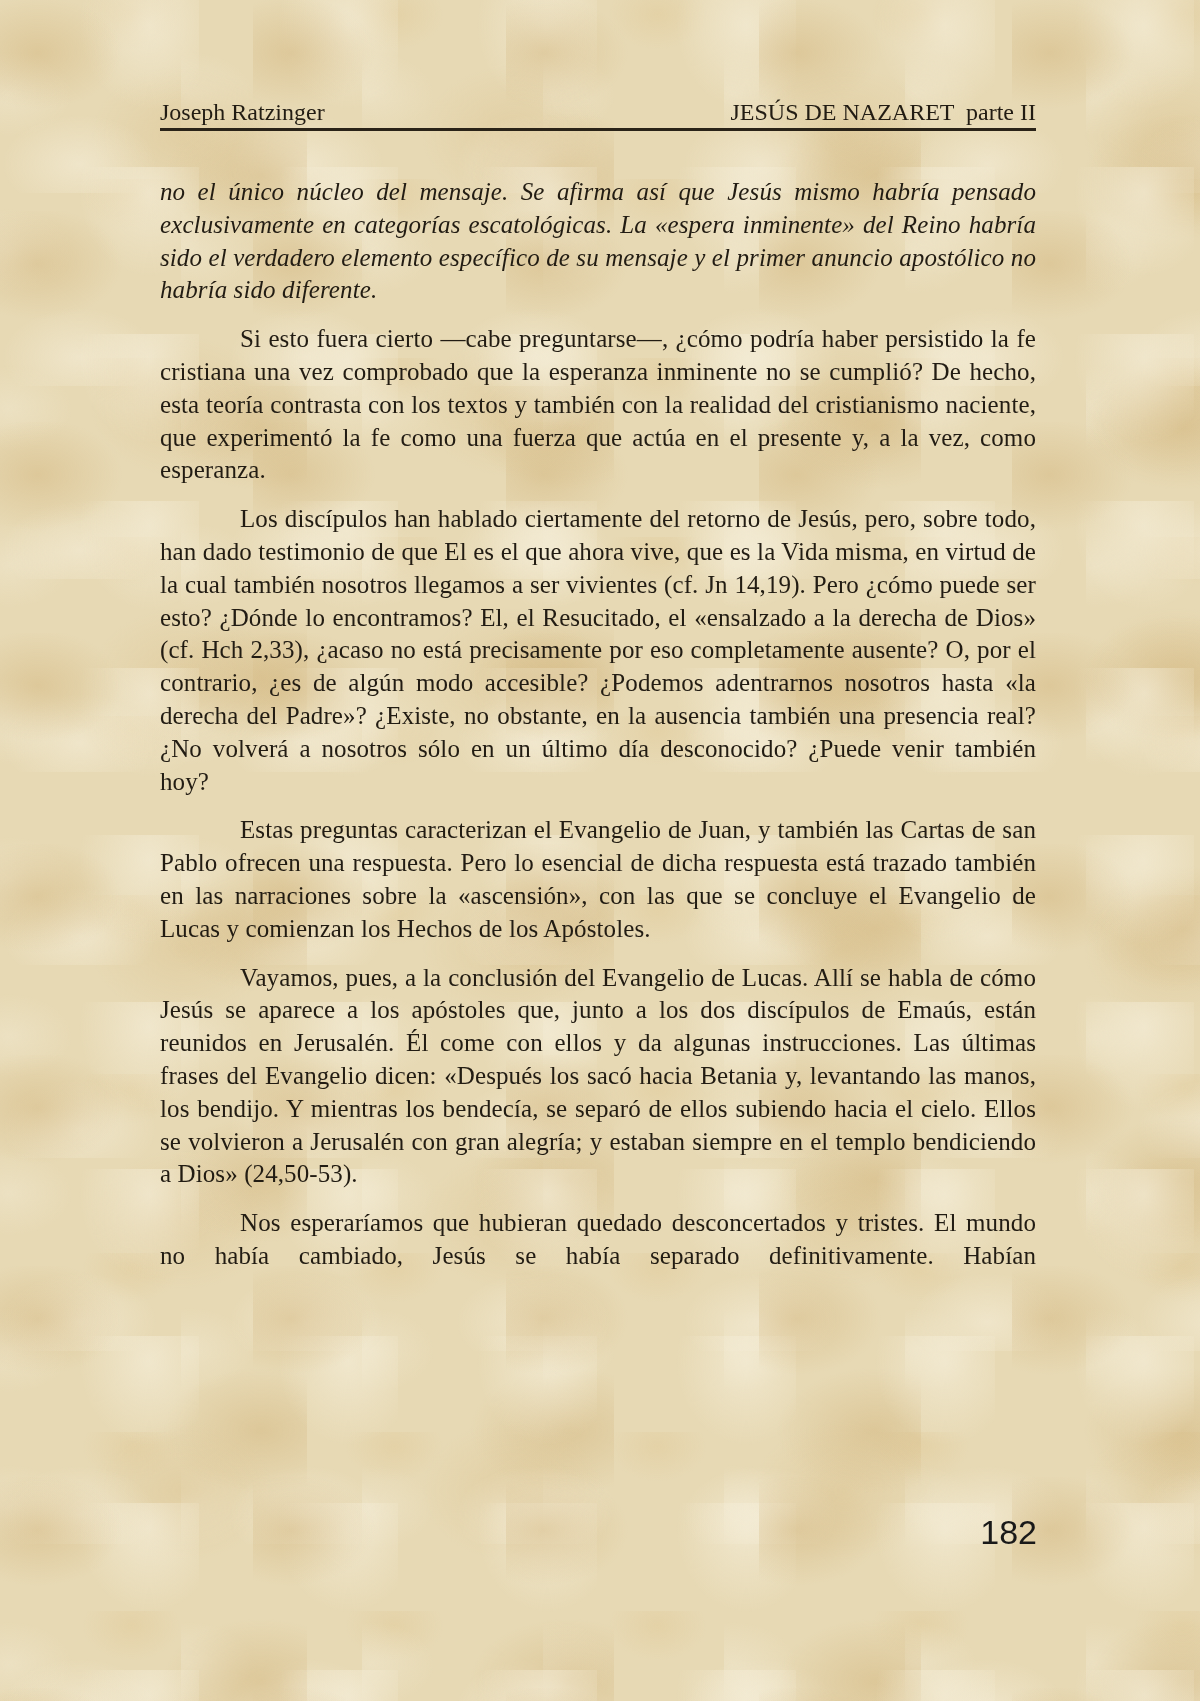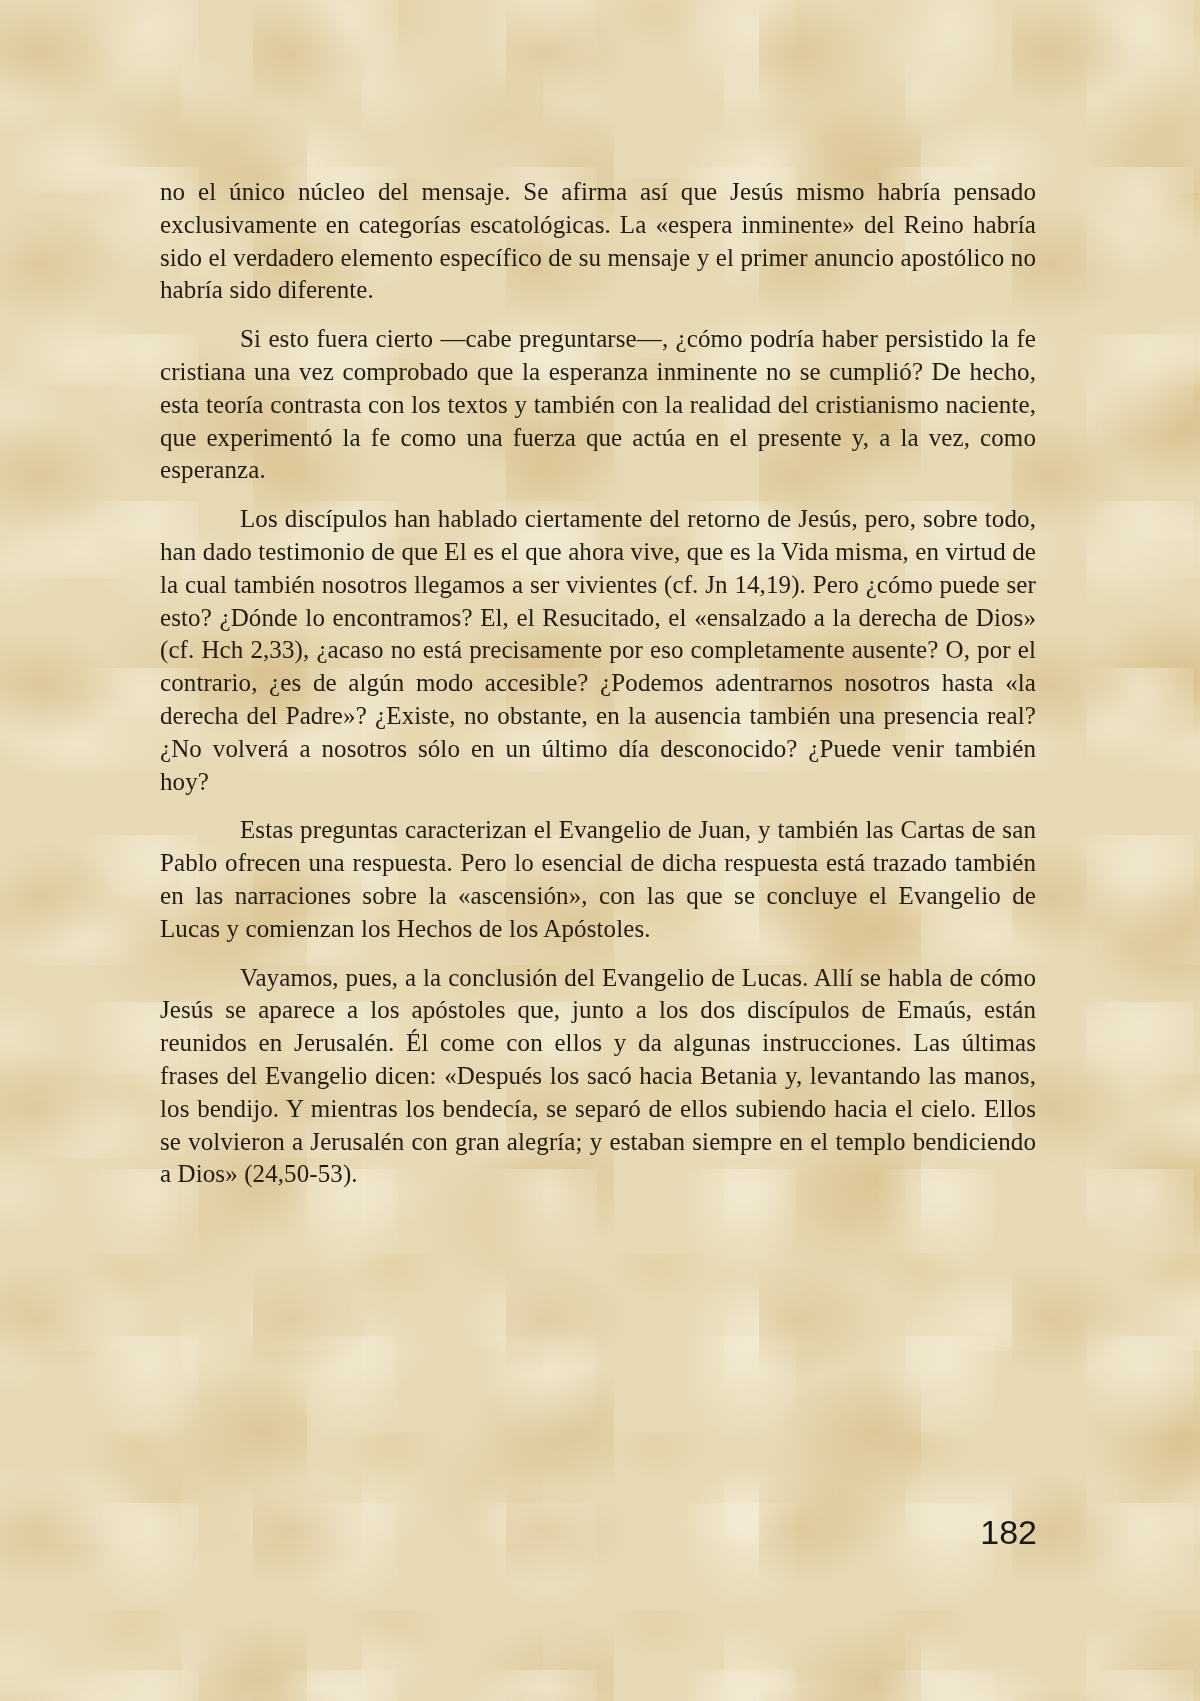--- a/index.html
+++ b/index.html
@@ -47,44 +47,50 @@
     line-height: 32.8px;
     text-align: justify;
     letter-spacing: 0.1px;
   }
   .body-text p {
     margin: 0 0 16px 0;
     text-indent: 80px;
   }
   .body-text p.first {
     text-indent: 0;
+    font-style: italic;
   }
   .body-text p.last {
     text-align-last: justify;
     margin-bottom: 0;
   }
   .page-number {
     position: absolute;
     top: 1514px;
     right: 163px;
     font-family: Liberation Sans, sans-serif;
     font-size: 34px;
     line-height: 36px;
     color: #191919;
   }
 </style>
 </head>
 <body>
 
 <div class="page">
 
+  <div class="running-header">
+    <span>Joseph Ratzinger</span>
+    <span>JESÚS DE NAZARET  parte II</span>
+  </div>
 
   <div class="body-text">
     <p class="first">no el único núcleo del mensaje. Se afirma así que Jesús mismo habría pensado exclusivamente en categorías escatológicas. La «espera inminente» del Reino habría sido el verdadero elemento específico de su mensaje y el primer anuncio apostólico no habría sido diferente.</p>
     <p>Si esto fuera cierto —cabe preguntarse—, ¿cómo podría haber persistido la fe cristiana una vez comprobado que la esperanza inminente no se cumplió? De hecho, esta teoría contrasta con los textos y también con la realidad del cristianismo naciente, que experimentó la fe como una fuerza que actúa en el presente y, a la vez, como esperanza.</p>
     <p>Los discípulos han hablado ciertamente del retorno de Jesús, pero, sobre todo, han dado testimonio de que El es el que ahora vive, que es la Vida misma, en virtud de la cual también nosotros llegamos a ser vivientes (cf. Jn 14,19). Pero ¿cómo puede ser esto? ¿Dónde lo encontramos? El, el Resucitado, el «ensalzado a la derecha de Dios» (cf. Hch 2,33), ¿acaso no está precisamente por eso completamente ausente? O, por el contrario, ¿es de algún modo accesible? ¿Podemos adentrarnos nosotros hasta «la derecha del Padre»? ¿Existe, no obstante, en la ausencia también una presencia real? ¿No volverá a nosotros sólo en un último día desconocido? ¿Puede venir también hoy?</p>
     <p>Estas preguntas caracterizan el Evangelio de Juan, y también las Cartas de san Pablo ofrecen una respuesta. Pero lo esencial de dicha respuesta está trazado también en las narraciones sobre la «ascensión», con las que se concluye el Evangelio de Lucas y comienzan los Hechos de los Apóstoles.</p>
     <p>Vayamos, pues, a la conclusión del Evangelio de Lucas. Allí se habla de cómo Jesús se aparece a los apóstoles que, junto a los dos discípulos de Emaús, están reunidos en Jerusalén. Él come con ellos y da algunas instrucciones. Las últimas frases del Evangelio dicen: «Después los sacó hacia Betania y, levantando las manos, los bendijo. Y mientras los bendecía, se separó de ellos subiendo hacia el cielo. Ellos se volvieron a Jerusalén con gran alegría; y estaban siempre en el templo bendiciendo a Dios» (24,50-53).</p>
+    <p class="last">Nos esperaríamos que hubieran quedado desconcertados y tristes. El mundo no había cambiado, Jesús se había separado definitivamente. Habían</p>
   </div>
 
   <div class="page-number">182</div>
 
 </div>
 
 </body></html>

